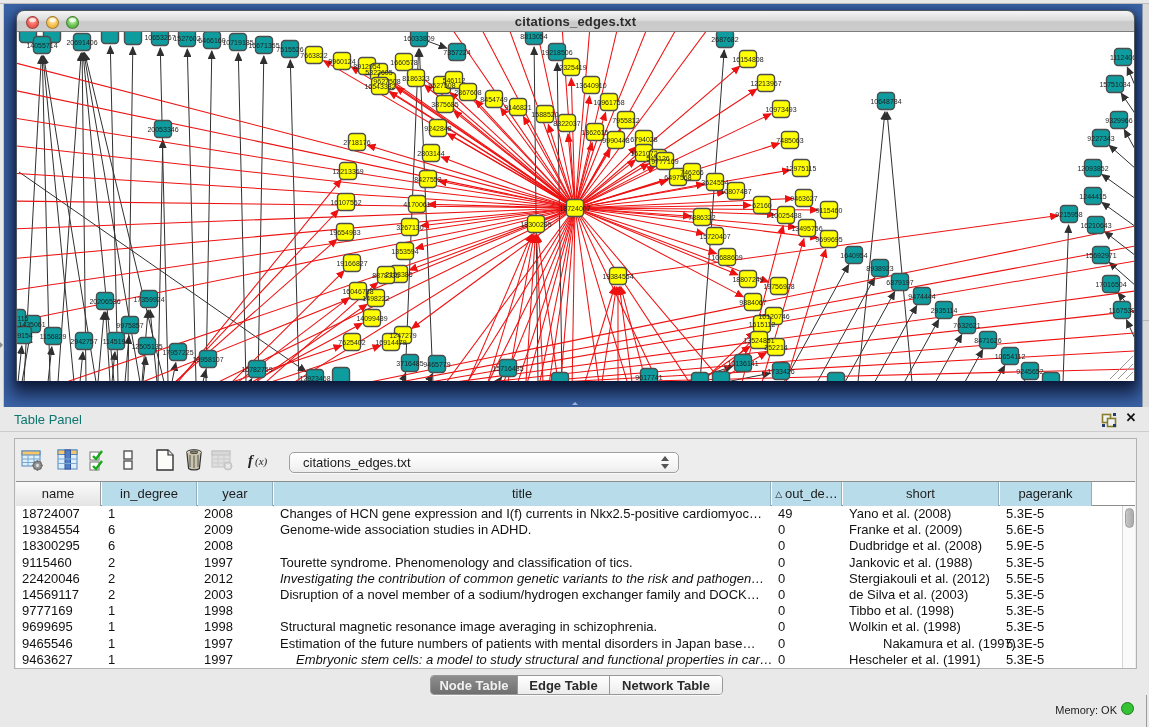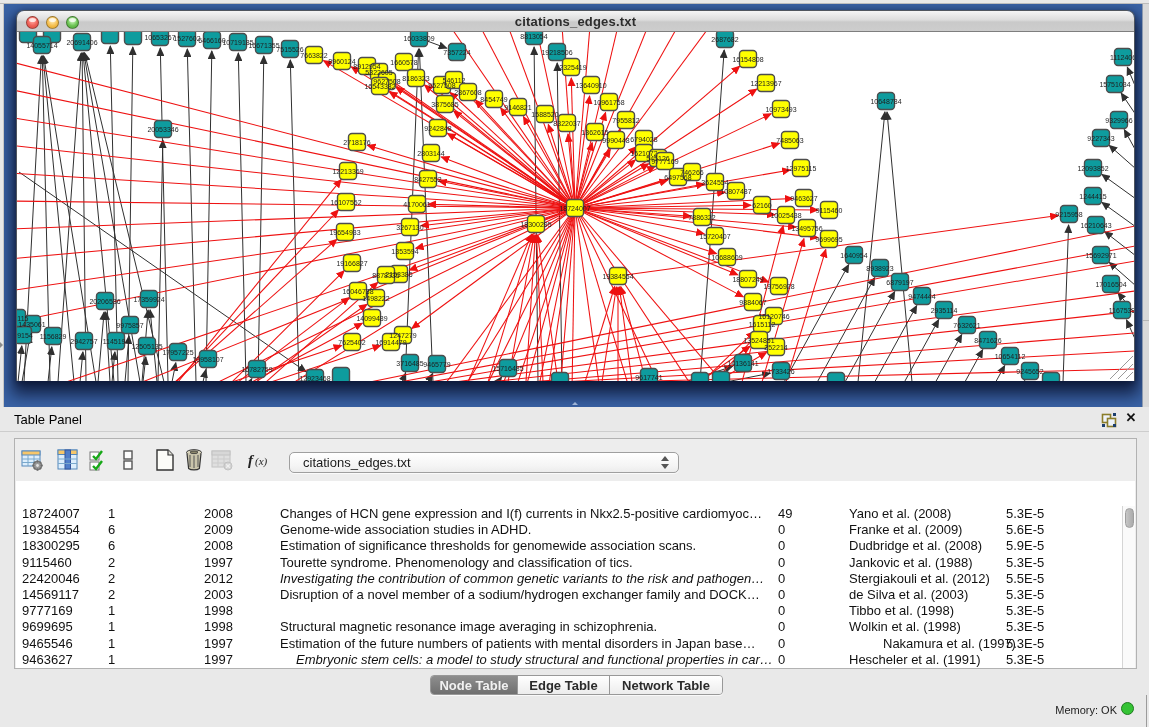--- a/index.html
+++ b/index.html
@@ -31,21 +31,21 @@
   #light-close   { left:9px;  background:radial-gradient(circle at 50% 35%, #ff9d96 12%, #ef6158 55%, #d8453c);}
   #light-minimize{ left:29px;  background:radial-gradient(circle at 50% 35%, #ffe6a8 12%, #f5bf4f 55%, #dfa123);}
   #light-zoom    { left:49px;  background:radial-gradient(circle at 50% 35%, #c0f0b0 12%, #6cc353 55%, #47a232);}
   #graph-wrap { position:relative; width:1117px; height:349px; background:#fff; overflow:hidden;}
   #graph { display:block; }
   #graph text { font-size:7px; fill:#1f1f1f; }
 
   
   #table-panel { position:absolute; left:0; top:407px; width:1149px; height:320px; background:#e9e9e9; }
   #panel-header { position:relative; height:25px; border-bottom:1px solid #cdcdcd;}
-  #panel-header .label { position:absolute; left:14px; top:5px; font-size:13px; color:#000000; }
+  #panel-header .label { position:absolute; left:14px; top:5px; font-size:13px; color:#0f766e; }
   #panel-float { position:absolute; left:1101px; top:5px; width:16px; height:16px; cursor:pointer;}
   #panel-close { position:absolute; left:1123px; top:3px; width:16px; height:16px; font-size:13px; font-weight:bold;
       color:#111; text-align:center; line-height:16px; cursor:pointer;}
   #panel-body { position:absolute; left:14px; top:31px; width:1123px; height:231px;
       border:1px solid #b2b2b2; background:#ededed; }
 
   
   #toolbar { position:absolute; left:2px; top:3px; height:36px; }
   .tool-btn { position:absolute; top:4px; width:28px; height:28px; border:none; background:transparent; cursor:pointer;}
   .tool-btn svg { display:block; margin:auto; }
@@ -696,20 +696,29 @@
         </button>
       </div>
     <div id="combo">
       <span class="combo-text">citations_edges.txt</span>
       <span class="spinner">
           <span class="up"></span>
           <span class="down"></span>
         </span>
     </div>
     <div id="tbl">
+      <div id="thead">
+          <div class="th gray" style="left: 0px; width: 85px;"><span>name</span></div>
+          <div class="th" style="left: 86px; width: 95px;"><span>in_degree</span></div>
+          <div class="th" style="left: 182px; width: 75px;"><span>year</span></div>
+          <div class="th" style="left: 258px; width: 497px;"><span>title</span></div>
+          <div class="th" style="left: 756px; width: 70px;"><span class="sort">△</span><span>out_de…</span></div>
+          <div class="th" style="left: 827px; width: 156px;"><span>short</span></div>
+          <div class="th" style="left: 984px; width: 92px;"><span>pagerank</span></div>
+        </div>
       <div id="tbody">
           <div class="tr" style="top: 0px;">
             <div class="td" style="left: 6px; width: 77px;">18724007</div>
             <div class="td" style="left: 92px; width: 87px;">1</div>
             <div class="td" style="left: 188px; width: 67px;">2008</div>
             <div class="td" style="left: 264px; width: 489px;">Changes of HCN gene expression and I(f) currents in Nkx2.5-positive cardiomyoc…</div>
             <div class="td" style="left: 762px; width: 62px;">49</div>
             <div class="td" style="left: 833px; width: 148px;">Yano et al. (2008)</div>
             <div class="td" style="left: 990px; width: 84px;">5.3E-5</div>
           </div>
@@ -719,21 +728,20 @@
             <div class="td" style="left: 188px; width: 67px;">2009</div>
             <div class="td" style="left: 264px; width: 489px;">Genome-wide association studies in ADHD.</div>
             <div class="td" style="left: 762px; width: 62px;">0</div>
             <div class="td" style="left: 833px; width: 148px;">Franke et al. (2009)</div>
             <div class="td" style="left: 990px; width: 84px;">5.6E-5</div>
           </div>
           <div class="tr" style="top: 32.4px;">
             <div class="td" style="left: 6px; width: 77px;">18300295</div>
             <div class="td" style="left: 92px; width: 87px;">6</div>
             <div class="td" style="left: 188px; width: 67px;">2008</div>
-            <div class="td" style="left: 264px; width: 489px;">Estimation of significance thresholds for genomewide association scans.</div>
             <div class="td" style="left: 762px; width: 62px;">0</div>
             <div class="td" style="left: 833px; width: 148px;">Dudbridge et al. (2008)</div>
             <div class="td" style="left: 990px; width: 84px;">5.9E-5</div>
           </div>
           <div class="tr" style="top: 48.6px;">
             <div class="td" style="left: 6px; width: 77px;">9115460</div>
             <div class="td" style="left: 92px; width: 87px;">2</div>
             <div class="td" style="left: 188px; width: 67px;">1997</div>
             <div class="td" style="left: 264px; width: 489px;">Tourette syndrome. Phenomenology and classification of tics.</div>
             <div class="td" style="left: 762px; width: 62px;">0</div>

